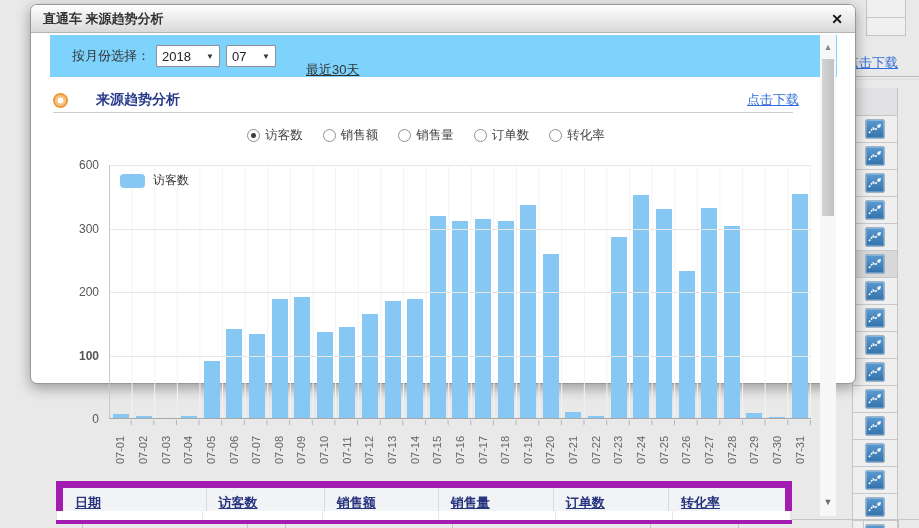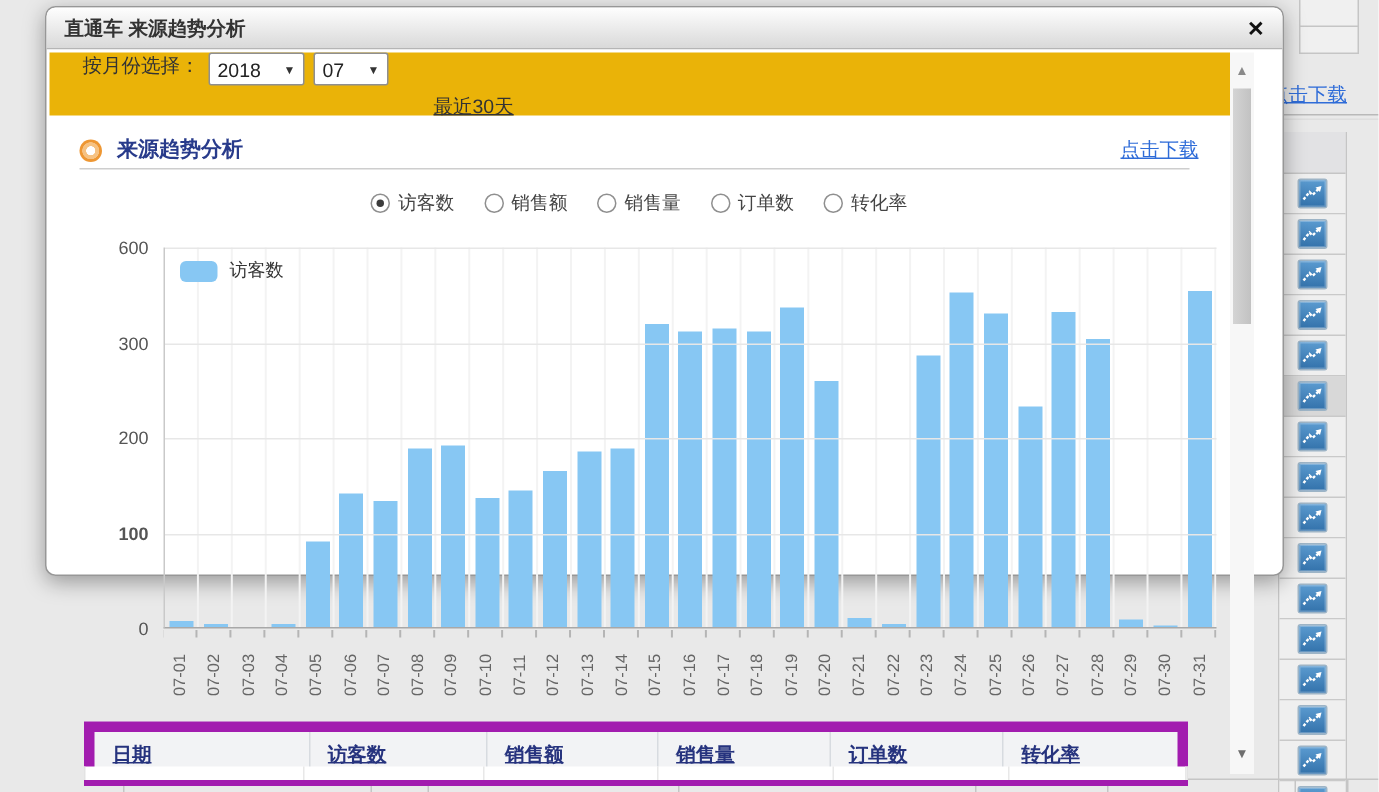--- a/index.html
+++ b/index.html
@@ -38,34 +38,34 @@
   .modal-header {
     height:28px; border-radius:6px 6px 0 0;
     background:linear-gradient(#fefefe,#d9d9d9);
     border-bottom:1px solid #b5b5b5;
     display:flex; align-items:center; padding:0 12px;
   }
   .modal-title { font-size:13px; font-weight:bold; color:#333; }
   .modal-close { margin-left:auto; font-size:14px; font-weight:bold; color:#111; cursor:pointer; line-height:1; }
   
   .filter-bar {
-    position:absolute; left:2px; top:30px; width:787px; height:42px;
-    background:#eab308; display:flex; align-items:flex-start; padding-left:22px;
+    position:absolute; left:19px; top:30px; width:787px; height:42px;
+    background:#7dd3fc; display:flex; align-items:center; padding-left:22px;
   }
   .filter-label { font-size:13px; color:#333; }
   .select {
     display:inline-flex; align-items:center; justify-content:space-between;
     height:22px; border:1px solid #8f8f8f; border-radius:2px; background:#fff;
     font-size:13px; color:#222; padding:0 5px; margin-left:6px; cursor:pointer;
   }
   .select .caret { font-size:8px; color:#333; margin-left:7px; }
   .sel-year { width:64px; } .sel-month { width:50px; }
   .recent-link { margin-left:30px; font-size:13px; color:#333; text-decoration:underline;margin-top:27px; }
   
-  .section-head { position:absolute; left:22px; top:84px; width:768px; height:22px; display:flex; align-items:center; }
+  .section-head { position:absolute; left:22px; top:84px; width:768px; height:22px; display:flex; align-items:center;gap:18px; }
   .dot-icon {
     width:15px; height:15px; border-radius:50%;
     background:radial-gradient(circle, #ffffff 0 27%, #f6c282 30% 52%, #ee9733 55% 100%);
     flex:0 0 15px;
   }
   .section-title { margin-left:10px; font-size:14px; font-weight:bold; color:#283b8b; }
   .section-download { position:absolute; right:56px; top:86px; font-size:13px; color:#2f6cd8; text-decoration:underline; }
   .section-divider { position:absolute; left:22px; top:107px; width:740px; border-top:1px solid #cecece; }
   
   .metric-row { position:absolute; left:0; top:122px; width:790px; display:flex; justify-content:center; gap:20px; }

